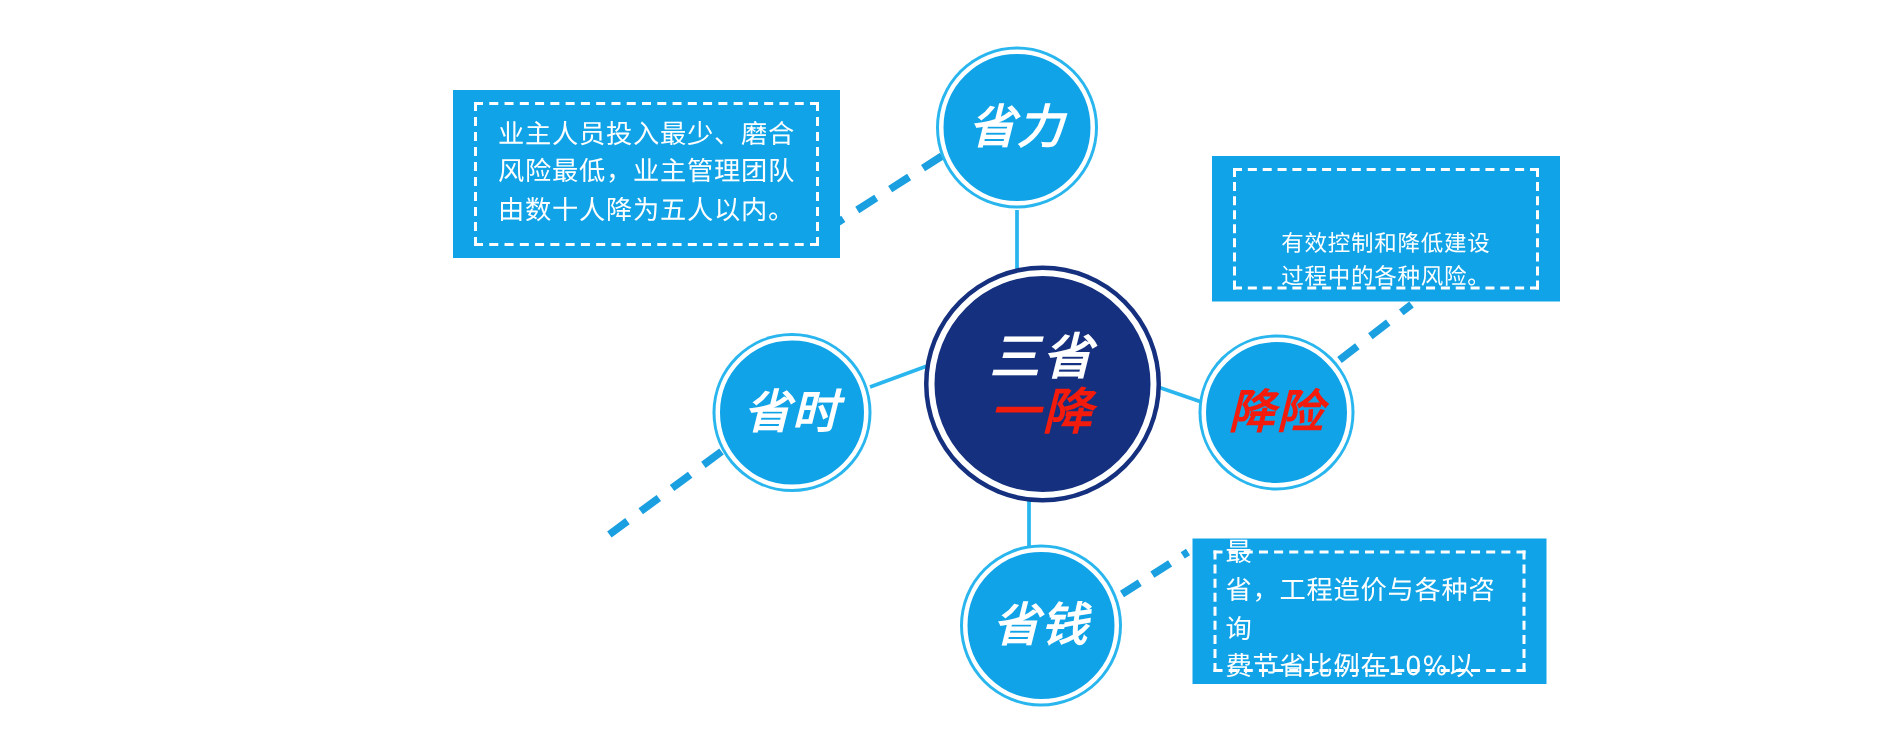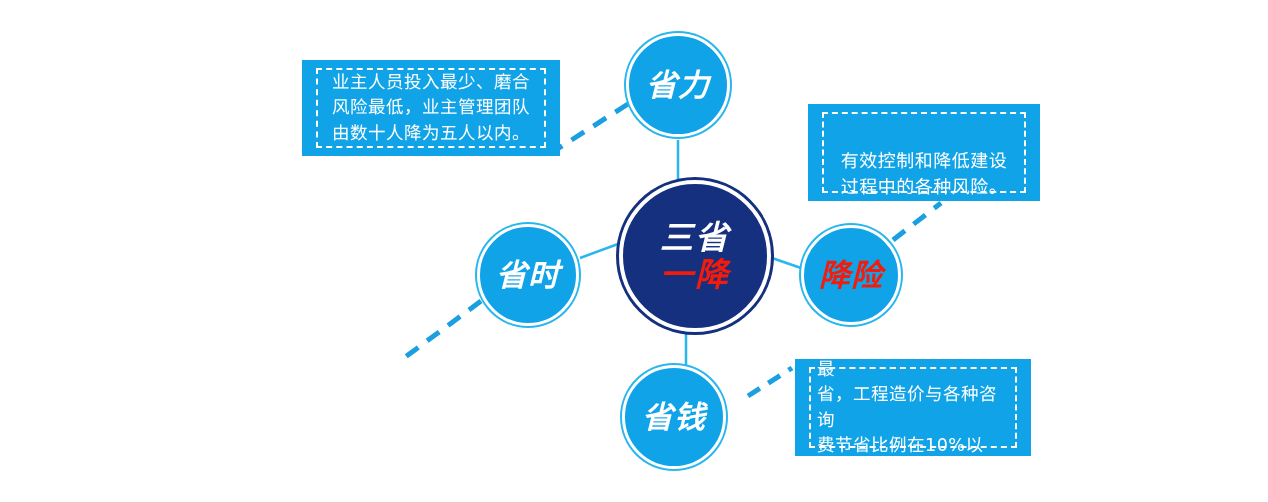--- a/index.html
+++ b/index.html
@@ -73,21 +73,21 @@
   .center-bottom {
     font-size: 33px;
     font-weight: 700;
     letter-spacing: 2px;
     color: #f31b0c;
   }
 
   
   #node-shengli   { left: 626px; top: 33px;  width: 104px; height: 104px; }
   #node-jiangxian { left: 801px; top: 225px; width: 100px; height: 100px; }
-  #node-shengqian { left: 622px; top: 365px; width: 104px; height: 104px; justify-content: center; }
+  #node-shengqian { left: 642px; top: 365px; width: 104px; height: 104px; justify-content: center; }
   #node-shengshi  { left: 477px; top: 224px; width: 102px; height: 102px; }
   #node-center    { left: 619px; top: 180px; width: 152px; height: 152px; }
 
   
   .callout {
     position: absolute;
     background: #11a3e8;
     box-sizing: border-box;
     display: flex;
     align-items: center;
@@ -106,28 +106,28 @@
   }
   .callout .callout-text {
     color: #ffffff;
     font-size: 17px;
     line-height: 1.45;
     letter-spacing: 0.5px;
     white-space: pre-line;
     text-align: left;
   }
 
-  #callout-shengli   { left: 302px; top: 60px;  width: 258px; height: 96px; }
+  #callout-shengli   { left: 302px; top: 60px;  width: 258px; height: 112px; }
   #callout-jiangxian { left: 808px; top: 104px; width: 232px; height: 97px; }
   #callout-shengshi  { left: 73px;  top: 303px; width: 342px; height: 140px; }
   #callout-shengqian { left: 795px; top: 359px; width: 236px; height: 97px; }
 
   #callout-shengli .callout-text   { font-size: 17.5px; }
   #callout-shengshi .callout-text  { font-size: 17px; line-height: 1.42; }
-  #callout-jiangxian .callout-text { font-size: 18px; margin-top: 43px; }
+  #callout-jiangxian .callout-text { font-size: 15px; margin-top: 43px; }
   #callout-shengqian .callout-text { font-size: 17.5px; }
 </style>
 </head>
 <body>
 
 <div id="stage">
 
   <svg id="connectors" viewBox="0 0 1268 502" xmlns="http://www.w3.org/2000/svg">
 
     <line x1="678" y1="180" x2="678" y2="140" stroke="#29b6ef" stroke-width="2.5"></line>

